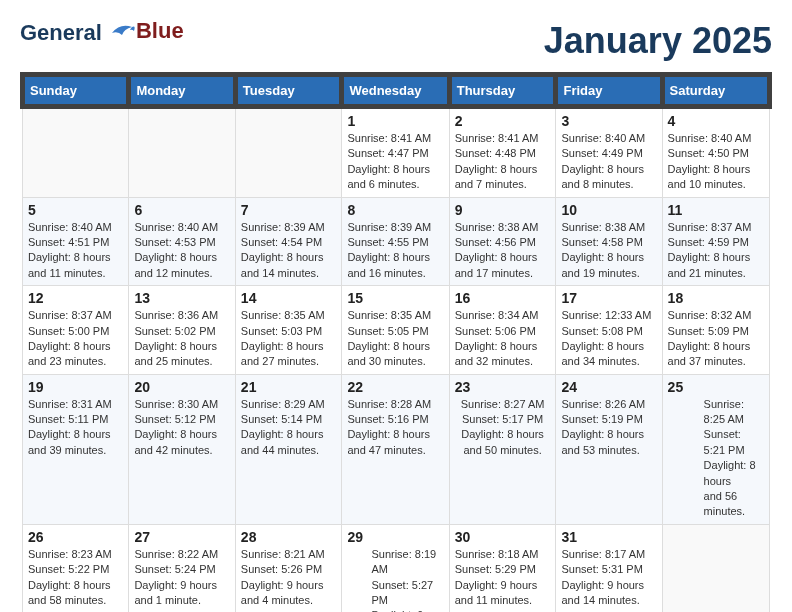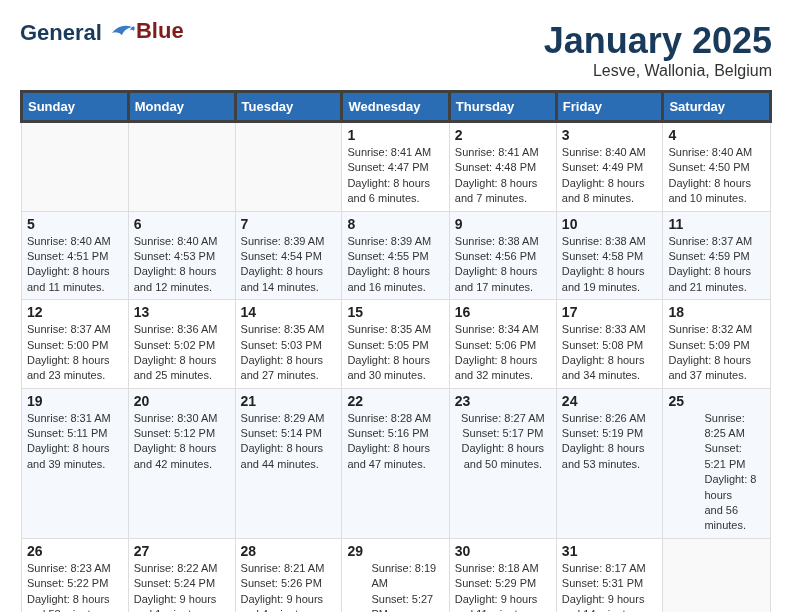--- a/index.html
+++ b/index.html
@@ -38,21 +38,21 @@
       border-collapse: collapse;
       font-size: 11px;
     }
     .calendar th {
       background-color: #2a6db5;
       color: #fff;
       text-align: left;
       padding: 6px 5px;
       font-size: 13px;
       font-weight: bold;
-      border: 3px solid #404040;
+      border: 5px solid #404040;
     }
     .calendar td {
       vertical-align: top;
       padding: 4px 5px;
       border: 1px solid #ddd;
       width: 108px;
       min-height: 80px;
       background: #fff;
     }
     .calendar tr:nth-child(even) td {
@@ -86,21 +86,20 @@
       <span style="font-size:22px; font-weight:bold; color:#1a3a5c;">General</span>
       <svg width="32" height="24" viewBox="0 0 32 24" style="margin-left:2px;">
         <path d="M8,12 Q16,2 28,6 Q20,8 18,14 Q14,10 8,12Z" fill="#3a7bc8"></path>
         <path d="M28,6 Q32,4 30,10 Q28,8 26,9 Q27,7 28,6Z" fill="#3a7bc8"></path>
       </svg>
     </div>
     <span style="font-size:22px; font-weight:bold; color:#7f1d1d; margin-top:-4px;">Blue</span>
   </div>
   <div class="title-block">
     <div class="month-title">January 2025</div>
-    <div class="subtitle">Lesve, Wallonia, Belgium</div>
   </div>
 </div>
 
 <table class="calendar">
   <thead>
     <tr>
     <th>Sunday</th>
         <th>Monday</th>
         <th>Tuesday</th>
         <th>Wednesday</th>
@@ -225,21 +224,21 @@
         </td>
         <td>
           <span class="day-num">16</span>
           <div class="day-info" style="white-space: pre-line;">Sunrise: 8:34 AM
 Sunset: 5:06 PM
 Daylight: 8 hours
 and 32 minutes.</div>
         </td>
         <td>
           <span class="day-num">17</span>
-          <div class="day-info" style="white-space: pre-line;">Sunrise: 8:33 AM
+          <div class="day-info" style="white-space: pre-line;">Sunrise: 12:33 AM
 Sunset: 5:08 PM
 Daylight: 8 hours
 and 34 minutes.</div>
         </td>
         <td>
           <span class="day-num">18</span>
           <div class="day-info" style="white-space: pre-line;">Sunrise: 8:32 AM
 Sunset: 5:09 PM
 Daylight: 8 hours
 and 37 minutes.</div>

